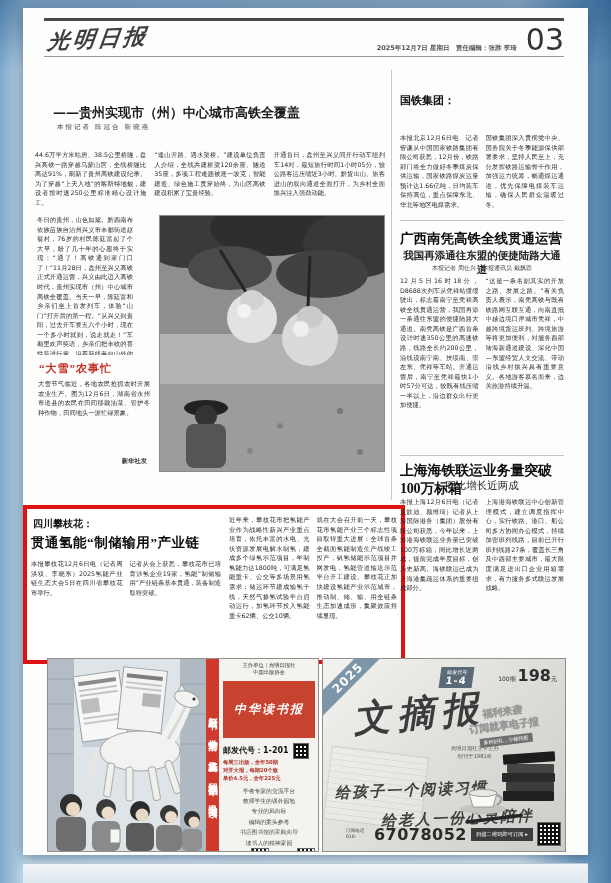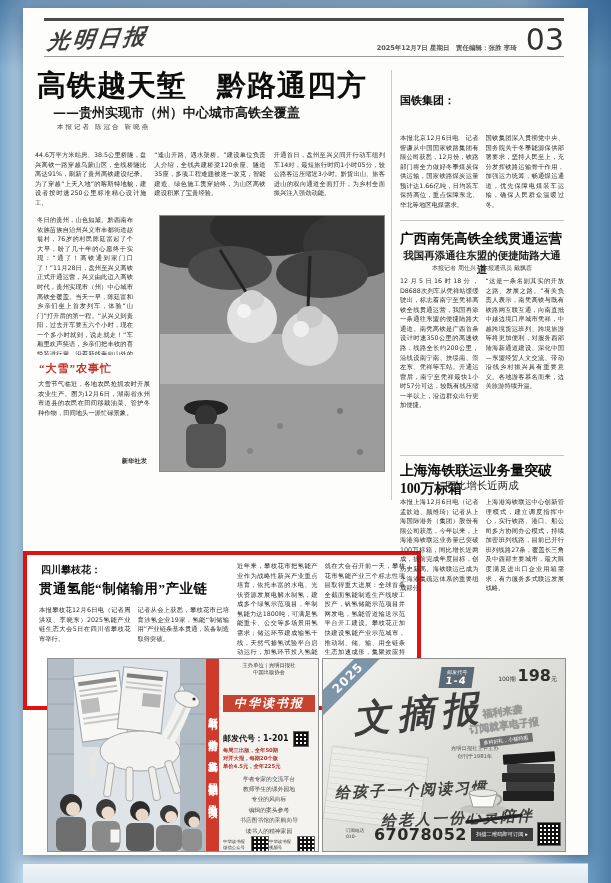--- a/index.html
+++ b/index.html
@@ -35,21 +35,21 @@
   .leftstack{width:118px;display:flex;flex-direction:column;}
   .c1cont{width:96px;height:140px;margin-left:2px;}
   .caption{margin-top:4px;width:118px;height:110px;}
   .cap-title{font:900 11px "Liberation Serif",serif;color:#c5342b;margin:2px 0 3px 4px;
     letter-spacing:1px;}
   .cap-text{height:78px;padding:0 3px;}
   .cap-credit{text-align:right;font-weight:bold;font-size:6.3px;color:#333;padding-right:6px;}
   .photo{flex:1;height:255px;border:1px solid #8a8a8a;overflow:hidden;}
   
   .redbox{left:0;top:497px;width:366px;height:139px;border:4px solid #e01111;background:#fff;
-    display:flex;gap:8px;padding:6px 12px;box-sizing:content-box;margin-top:46px;}
+    display:flex;gap:8px;padding:6px 4px;box-sizing:content-box;}
   .rb-left{width:190px;}
   .rb-kicker{font-size:10px;font-weight:bold;color:#111;margin:2px 0 3px 2px;}
   .rb-title{font-size:13.5px;letter-spacing:.5px;white-space:nowrap;margin-bottom:7px;}
   .rb-introcols{display:flex;gap:7px;height:48px;}
   .rb-introcols .c{flex:1;}
   .rb-right{flex:1;display:flex;gap:7px;}
   .rb-right .c{flex:1;height:127px;}
   
   .vdivider{left:368px;top:62px;width:1px;height:430px;background:#c9c9c9;}
   .rc{left:377px;width:164px;}
@@ -68,22 +68,22 @@
   
   .ad{top:650px;height:192px;border:1px solid #8f8f8f;background:#eceeef;overflow:hidden;}
   .ad-left{left:24px;width:270px;display:flex;}
   .ad-ill{width:158px;height:192px;}
   .ad-ribbon{width:21px;background:#cf3a2c;color:#fff;writing-mode:vertical-rl;
     text-orientation:upright;font-size:9.5px;font-weight:bold;padding:5px 0;text-align:center;
     letter-spacing:1px;}
   .ad-ribbon span{margin:3px 0;display:inline;}
   .ad-panel{flex:1;background:#f4f3f0;padding:3px 4px;display:flex;flex-direction:column;}
   .sponsor{font-size:5.3px;color:#333;line-height:1.4;text-align:center;}
-  .zhdslogo{margin:18px 0;background:#c8432f;color:#fff;text-align:center;
-    font:italic 900 12px "Liberation Serif",serif;padding:0 0;letter-spacing:2px;}
+  .zhdslogo{margin:4px 0;background:#c8432f;color:#fff;text-align:center;
+    font:italic 900 12px "Liberation Serif",serif;padding:20px 0;letter-spacing:2px;}
   .postal-row{display:flex;align-items:center;gap:4px;margin-top:1px;}
   .postal{font-size:8px;font-weight:900;color:#111;}
   .details{font-size:5.3px;color:#b03228;font-weight:bold;line-height:1.5;}
   .features{margin-top:3px;font-size:5.8px;color:#4a4a4a;line-height:1.8;text-align:center;}
   .qr{background:
       repeating-linear-gradient(0deg,#111 0 2px,transparent 2px 4px),
       repeating-linear-gradient(90deg,#111 0 2px,#f8f8f8 2px 4px);
       border:1px solid #666;}
   .qr-row{margin-top:auto;display:flex;justify-content:space-around;align-items:center;}
   .qr-item{display:flex;align-items:center;gap:2px;}
@@ -121,21 +121,20 @@
 <div class="page">
 
   <div class="abs rule-thick"></div>
   <div class="abs masthead">光明日报</div>
   <div class="abs hdr-right">
     <span class="dateline">2025年12月7日 星期日　责任编辑：张胜 李琦</span>
     <span class="pageno">03</span>
   </div>
   <div class="abs rule-thin"></div>
 
-  <div class="abs mh-title h-serif">高铁越天堑　黔路通四方</div>
   <div class="abs mh-sub">——贵州实现市（州）中心城市高铁全覆盖</div>
   <div class="abs mh-byline">本报记者 陈冠合 靳晓燕</div>
 
   <div class="abs toprow">
     <div class="c t6">44.6万平方米站房、38.5公里桥隧，盘兴高铁一路穿越乌蒙山区，全线桥隧比高达91%，刷新了贵州高铁建设纪录。为了穿越“上天入地”的喀斯特地貌，建设者按时速250公里标准精心设计施工。</div>
     <div class="c t6">“逢山开路、遇水架桥。”建设单位负责人介绍，全线共建桥梁120余座、隧道35座，多项工程难题被逐一攻克，智能建造、绿色施工贯穿始终，为山区高铁建设积累了宝贵经验。</div>
     <div class="c t6">开通首日，盘州至兴义间开行动车组列车14对，最短旅行时间1小时05分，较公路客运压缩近3小时。黔货出山、旅客进山的双向通道全面打开，为乡村全面振兴注入强劲动能。</div>
   </div>
 
   <div class="abs midrow">

